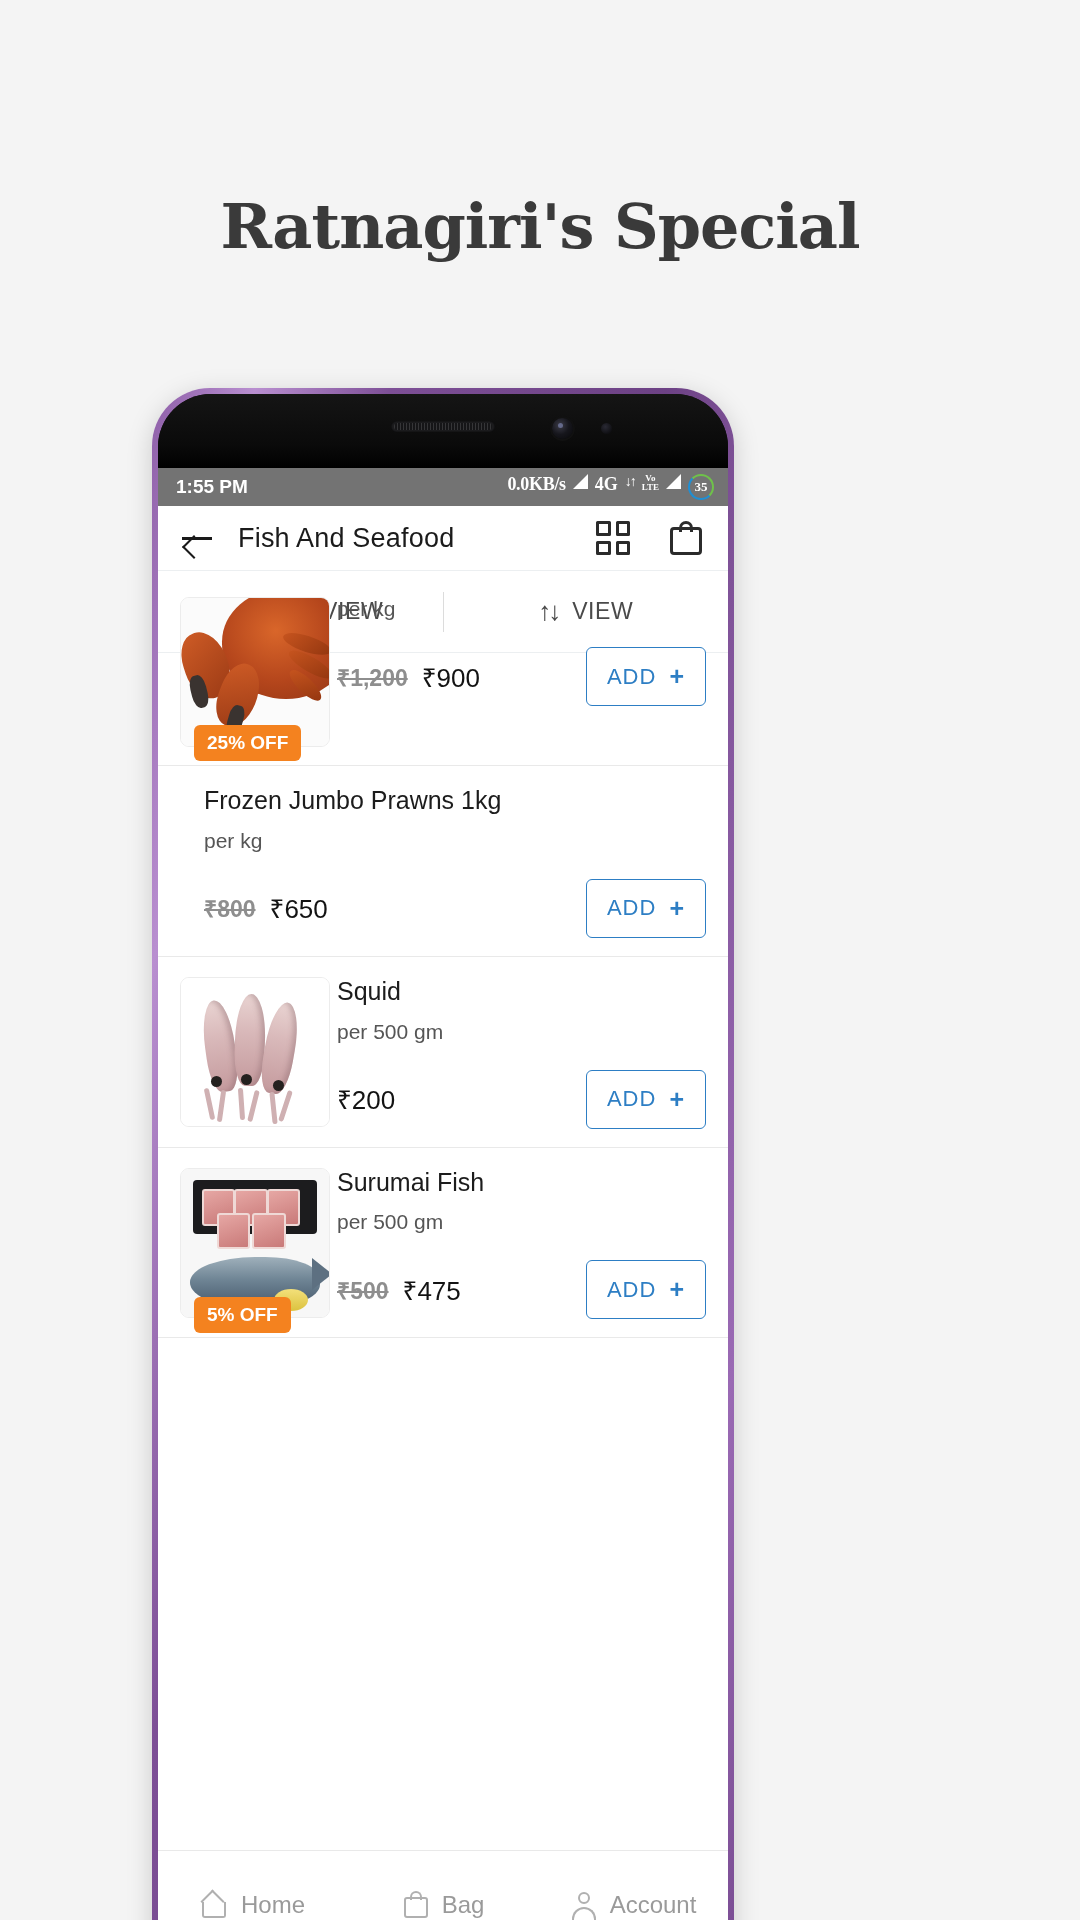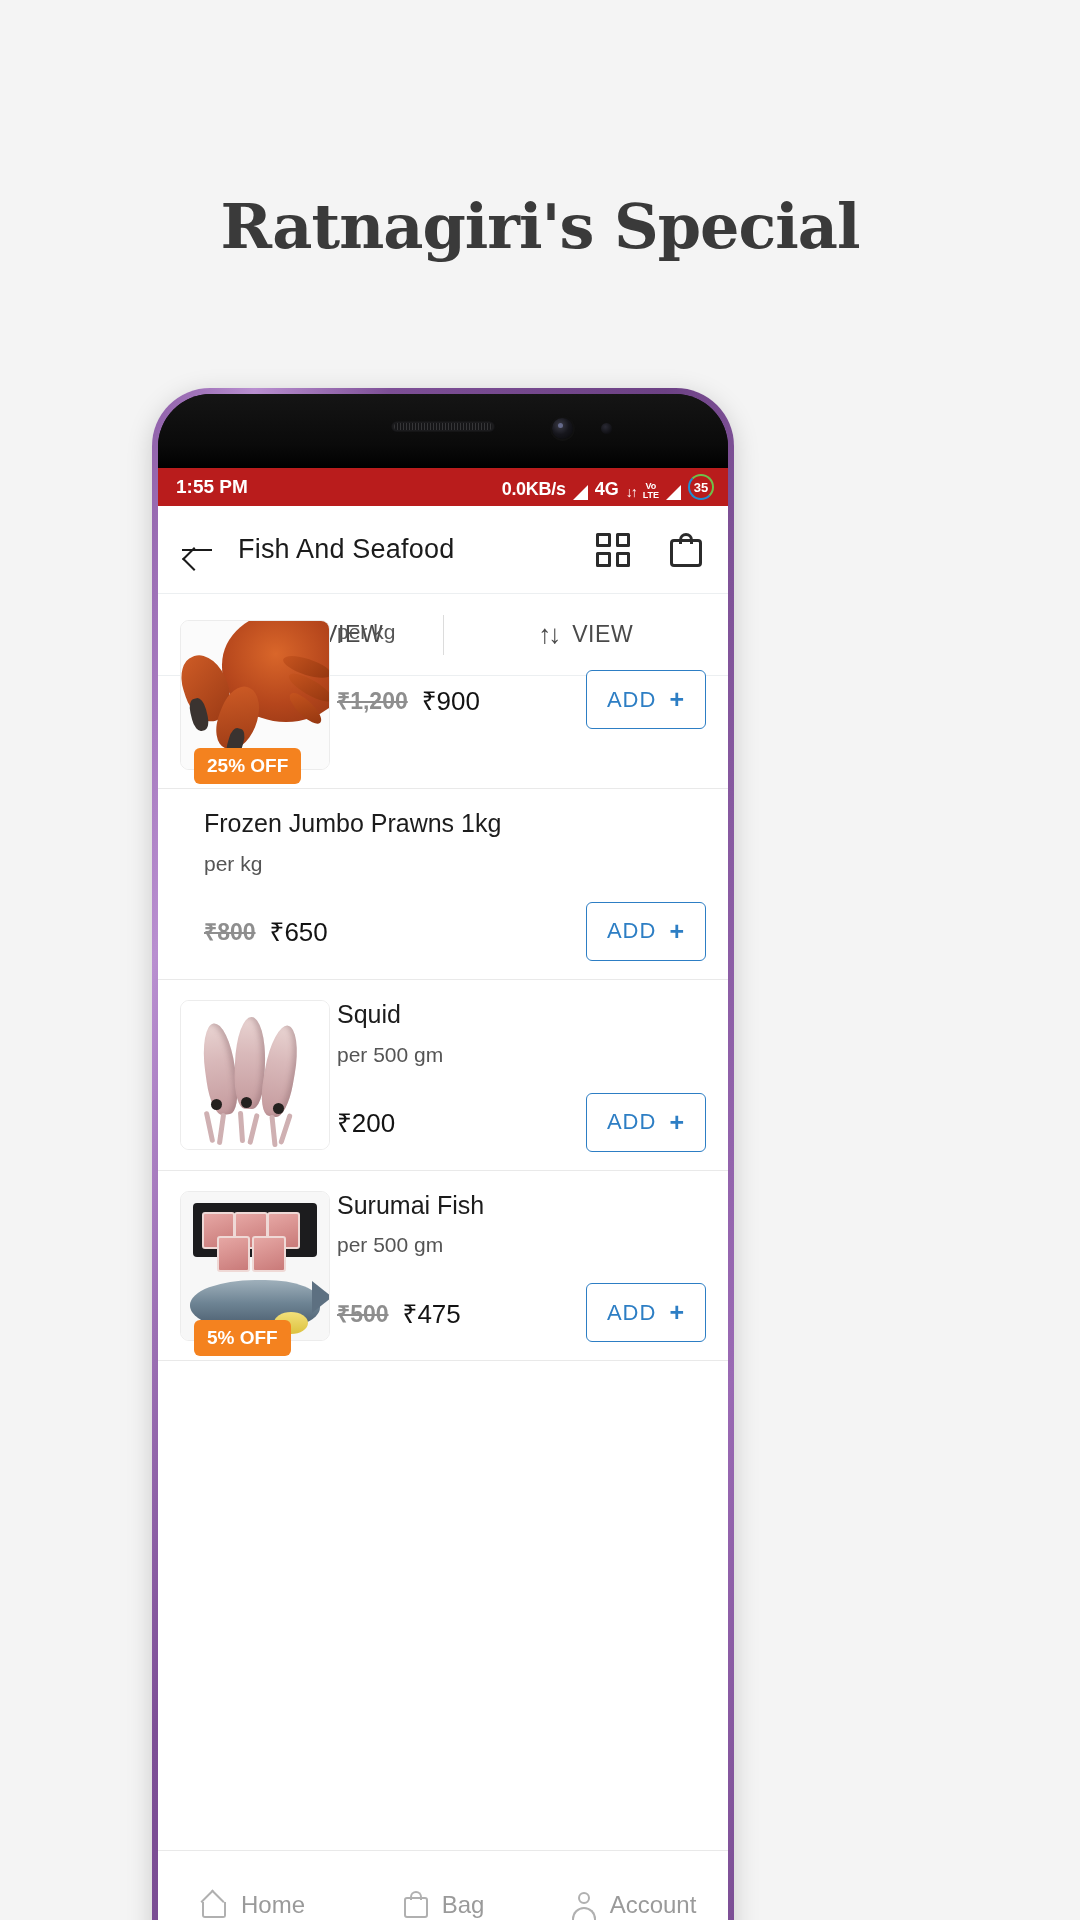--- a/index.html
+++ b/index.html
@@ -102,34 +102,35 @@
     left: 443px;
     width: 11px;
     height: 11px;
     border-radius: 50%;
     background: radial-gradient(circle at 40% 35%, #2a2a34 0%, #101014 70%);
   }
 
   
   .statusbar {
     height: 38px;
-    background: #b91c1c;
+    background: #737373;
     color: #fff;
     display: flex;
     align-items: center;
     padding: 0 14px 0 18px;
     font-size: 19px;
     font-weight: bold;
     box-sizing: border-box;
   }
   .sb-right {
     margin-left: auto;
     display: flex;
-    align-items: flex-end;
+    align-items: flex-start;
     gap: 7px;
+    font-family: Liberation Serif, serif;
   }
   .sb-speed { font-size: 18px; font-weight: bold; letter-spacing: -.3px;}
   .sig {
     width: 0; height: 0;
     border-left: 15px solid transparent;
     border-bottom: 15px solid #fff;
   }
   .sb-4g { font-size: 18px; font-weight: bold; }
   .sb-arrows { font-size: 14px; letter-spacing: -2px; font-weight: bold; }
   .volte {
@@ -155,21 +156,21 @@
 
   
   .app {
     background: #fff;
     height: calc(100% - 112px);
     position: relative;
     overflow: hidden;
   }
 
   .appbar {
-    height: 88px;
+    height: 65px;
     display: flex;
     align-items: center;
     padding: 0 26px 0 22px;
     border-bottom: 1px solid #eceff1;
     box-sizing: border-box;
   }
   .back-arrow {
     width: 34px; height: 34px;
     position: relative;
     flex: none;

